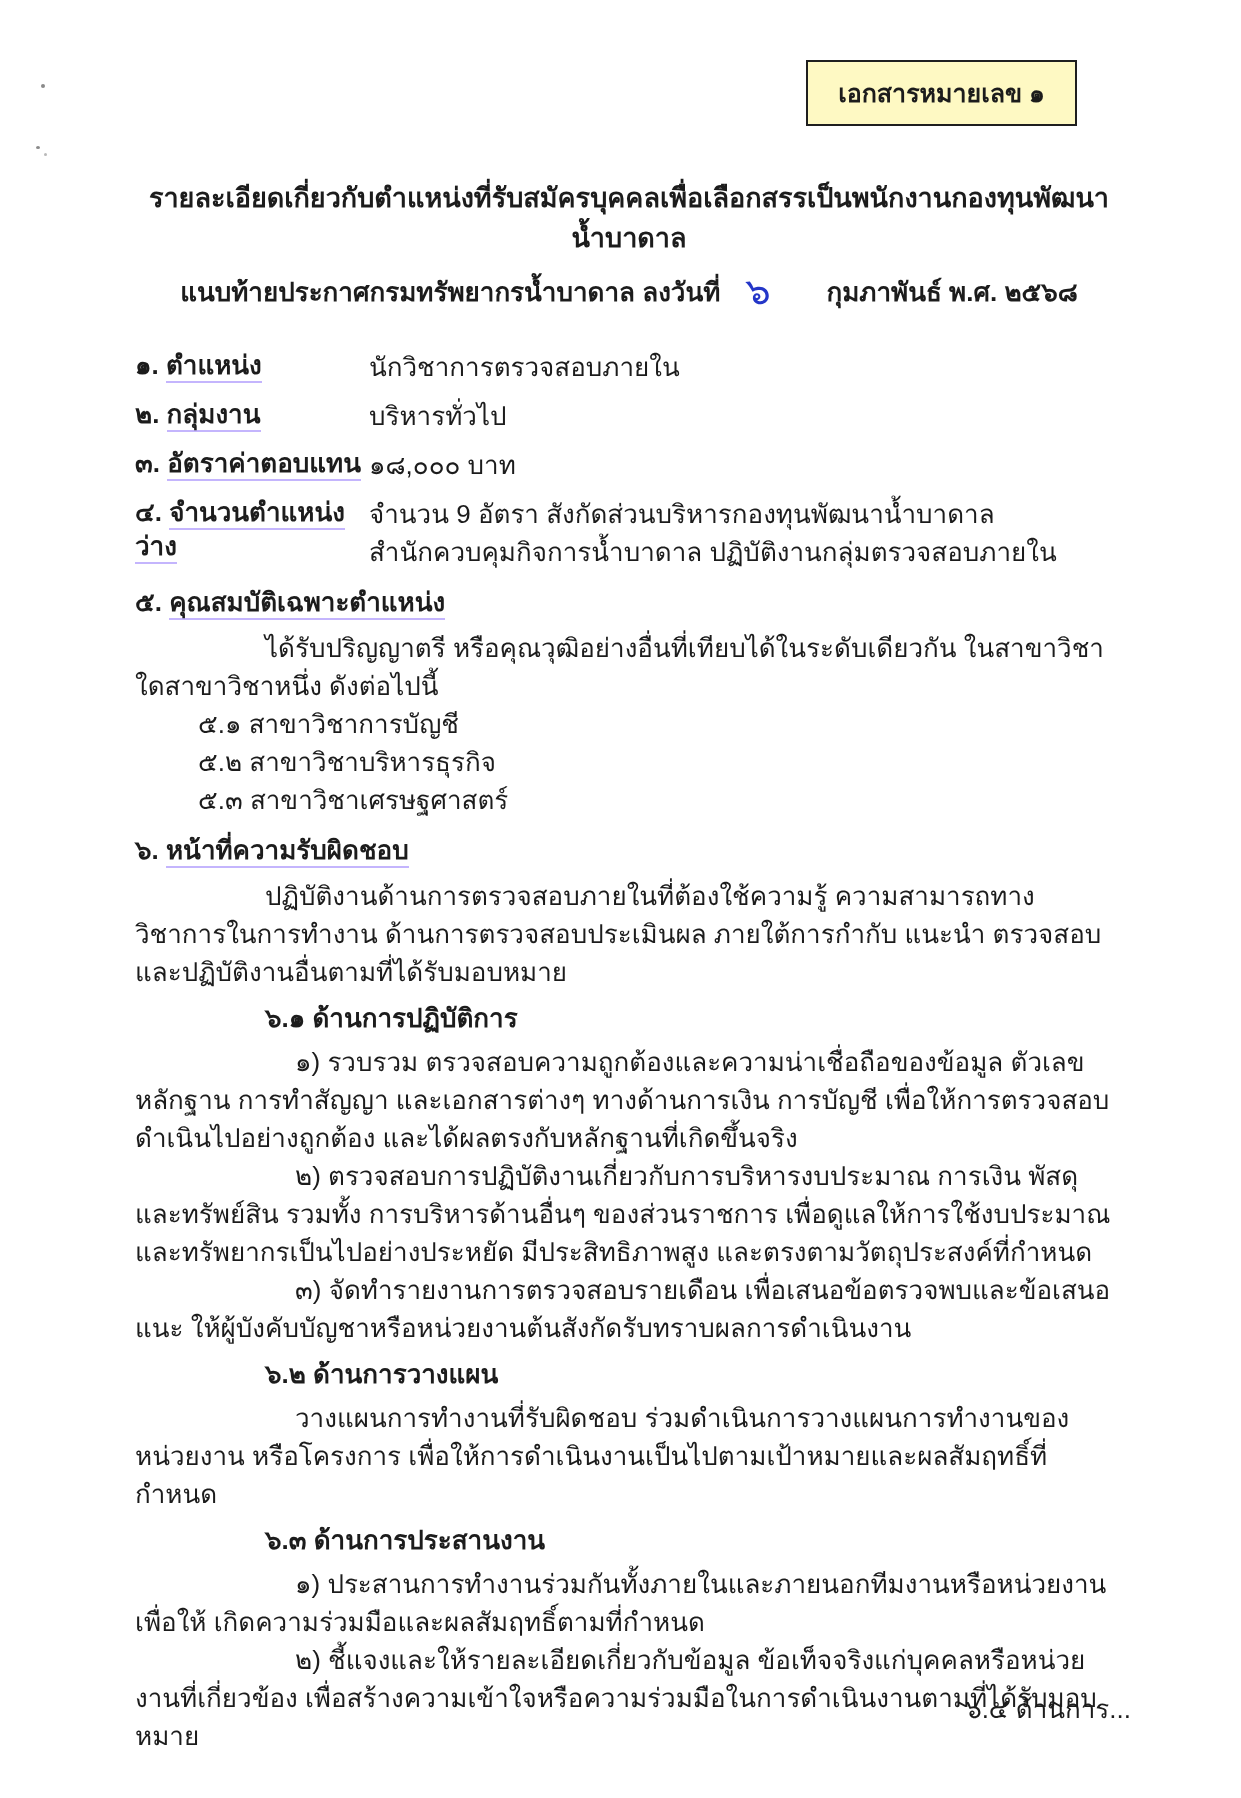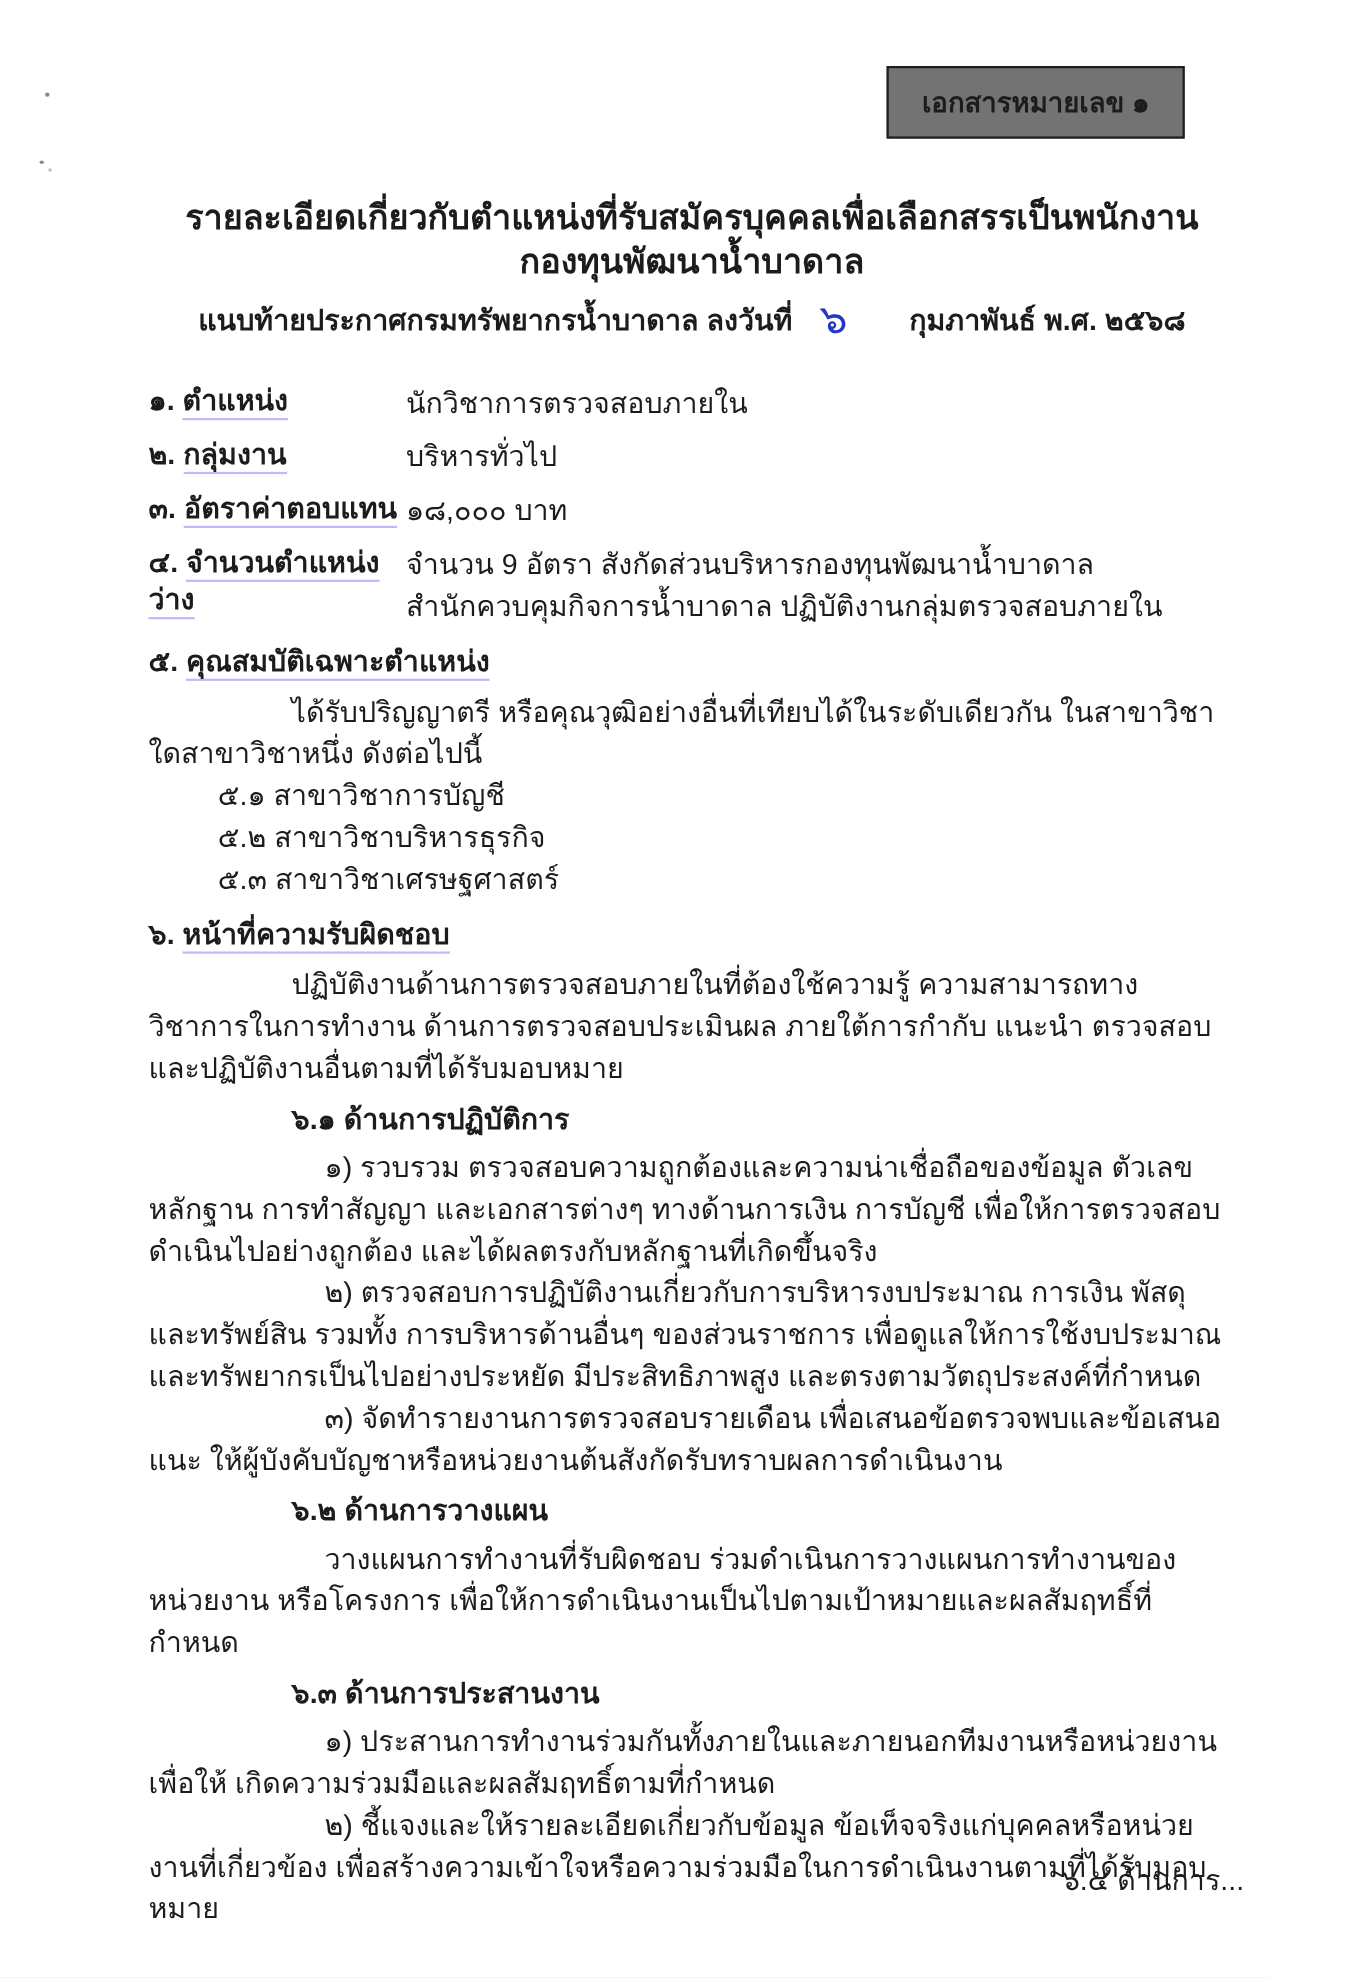--- a/index.html
+++ b/index.html
@@ -14,33 +14,33 @@
     overflow: hidden;
   }
   .doc-number-box {
     position: absolute;
     top: 60px;
     right: 164px;
     border: 2px solid #1f1f1f;
     padding: 11px 30px;
     font-size: 25px;
     font-weight: bold;
-    background: #737373;
+    background: #fef9c3;
   }
   .scan-artifact { position:absolute; background:#8a8a8a; border-radius:50%; }
   .a1 { left:41px; top:84px;  width:4px; height:4px; }
   .a2 { left:36px; top:146px; width:4px; height:3px; }
   .a3 { left:44px; top:153px; width:3px; height:3px; opacity:.6; }
 
   .content { padding: 0 118px 0 135px; }
 
   .title {
     margin: 178px 0 0 0;
     text-align: center;
-    font-size: 31px;
+    font-size: 27px;
     font-weight: bold;
     line-height: 40px;
   }
   .subtitle {
     margin-top: 10px;
     text-align: center;
     font-size: 26px;
     font-weight: bold;
     line-height: 40px;
   }

